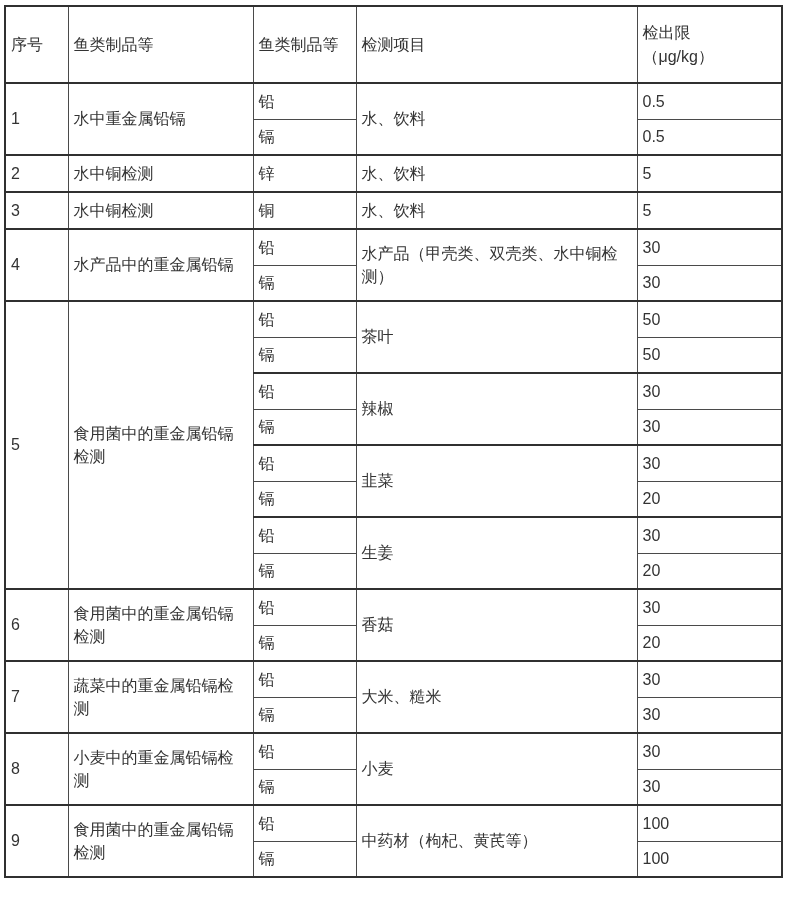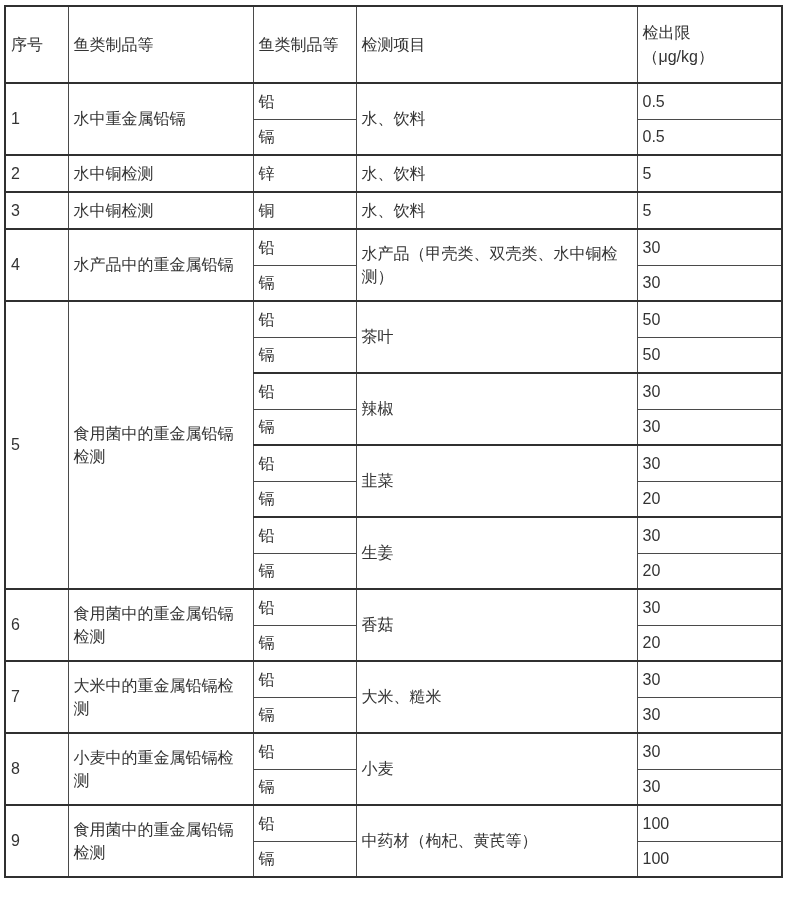--- a/index.html
+++ b/index.html
@@ -156,21 +156,21 @@
         <td rowspan="2">香菇</td>
         <td>30</td>
       </tr>
       <tr class="sub">
         <td>镉</td>
         <td>20</td>
       </tr>
 
       <tr class="sub gs">
         <td rowspan="2">7</td>
-        <td rowspan="2">大米中的重金属铅镉检测</td>
+        <td rowspan="2">蔬菜中的重金属铅镉检测</td>
         <td>铅</td>
         <td rowspan="2">大米、糙米</td>
         <td>30</td>
       </tr>
       <tr class="sub">
         <td>镉</td>
         <td>30</td>
       </tr>
 
       <tr class="sub gs">

